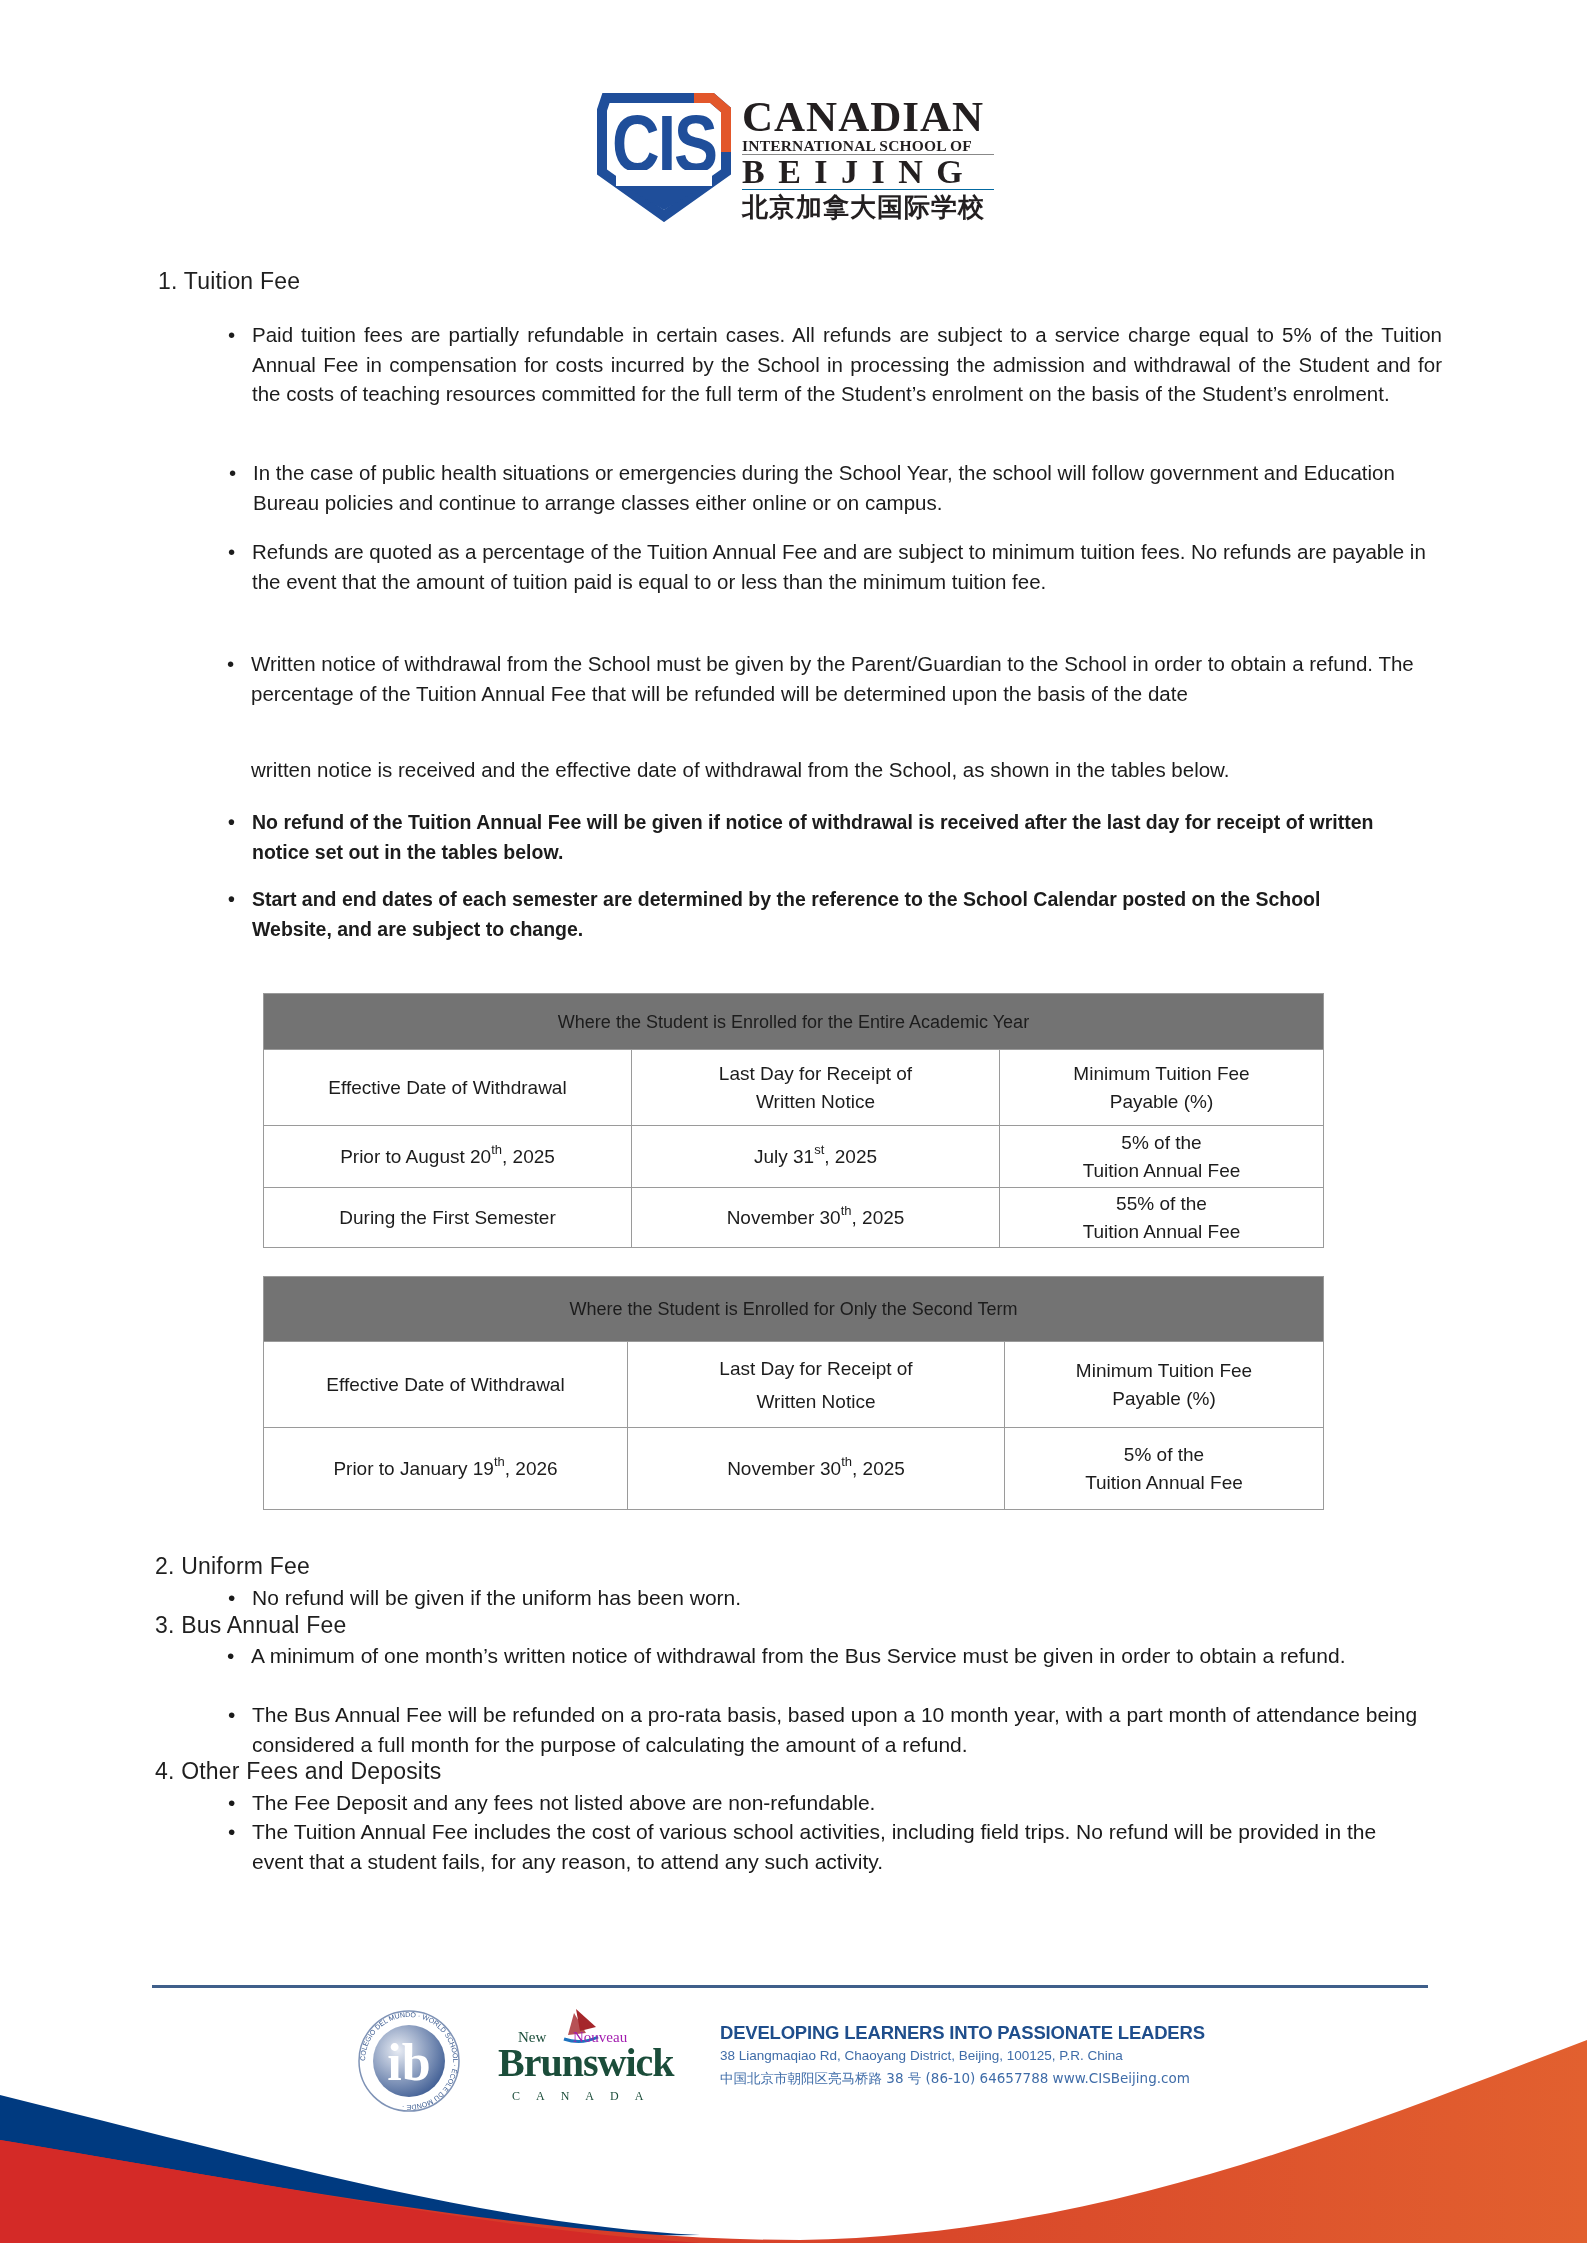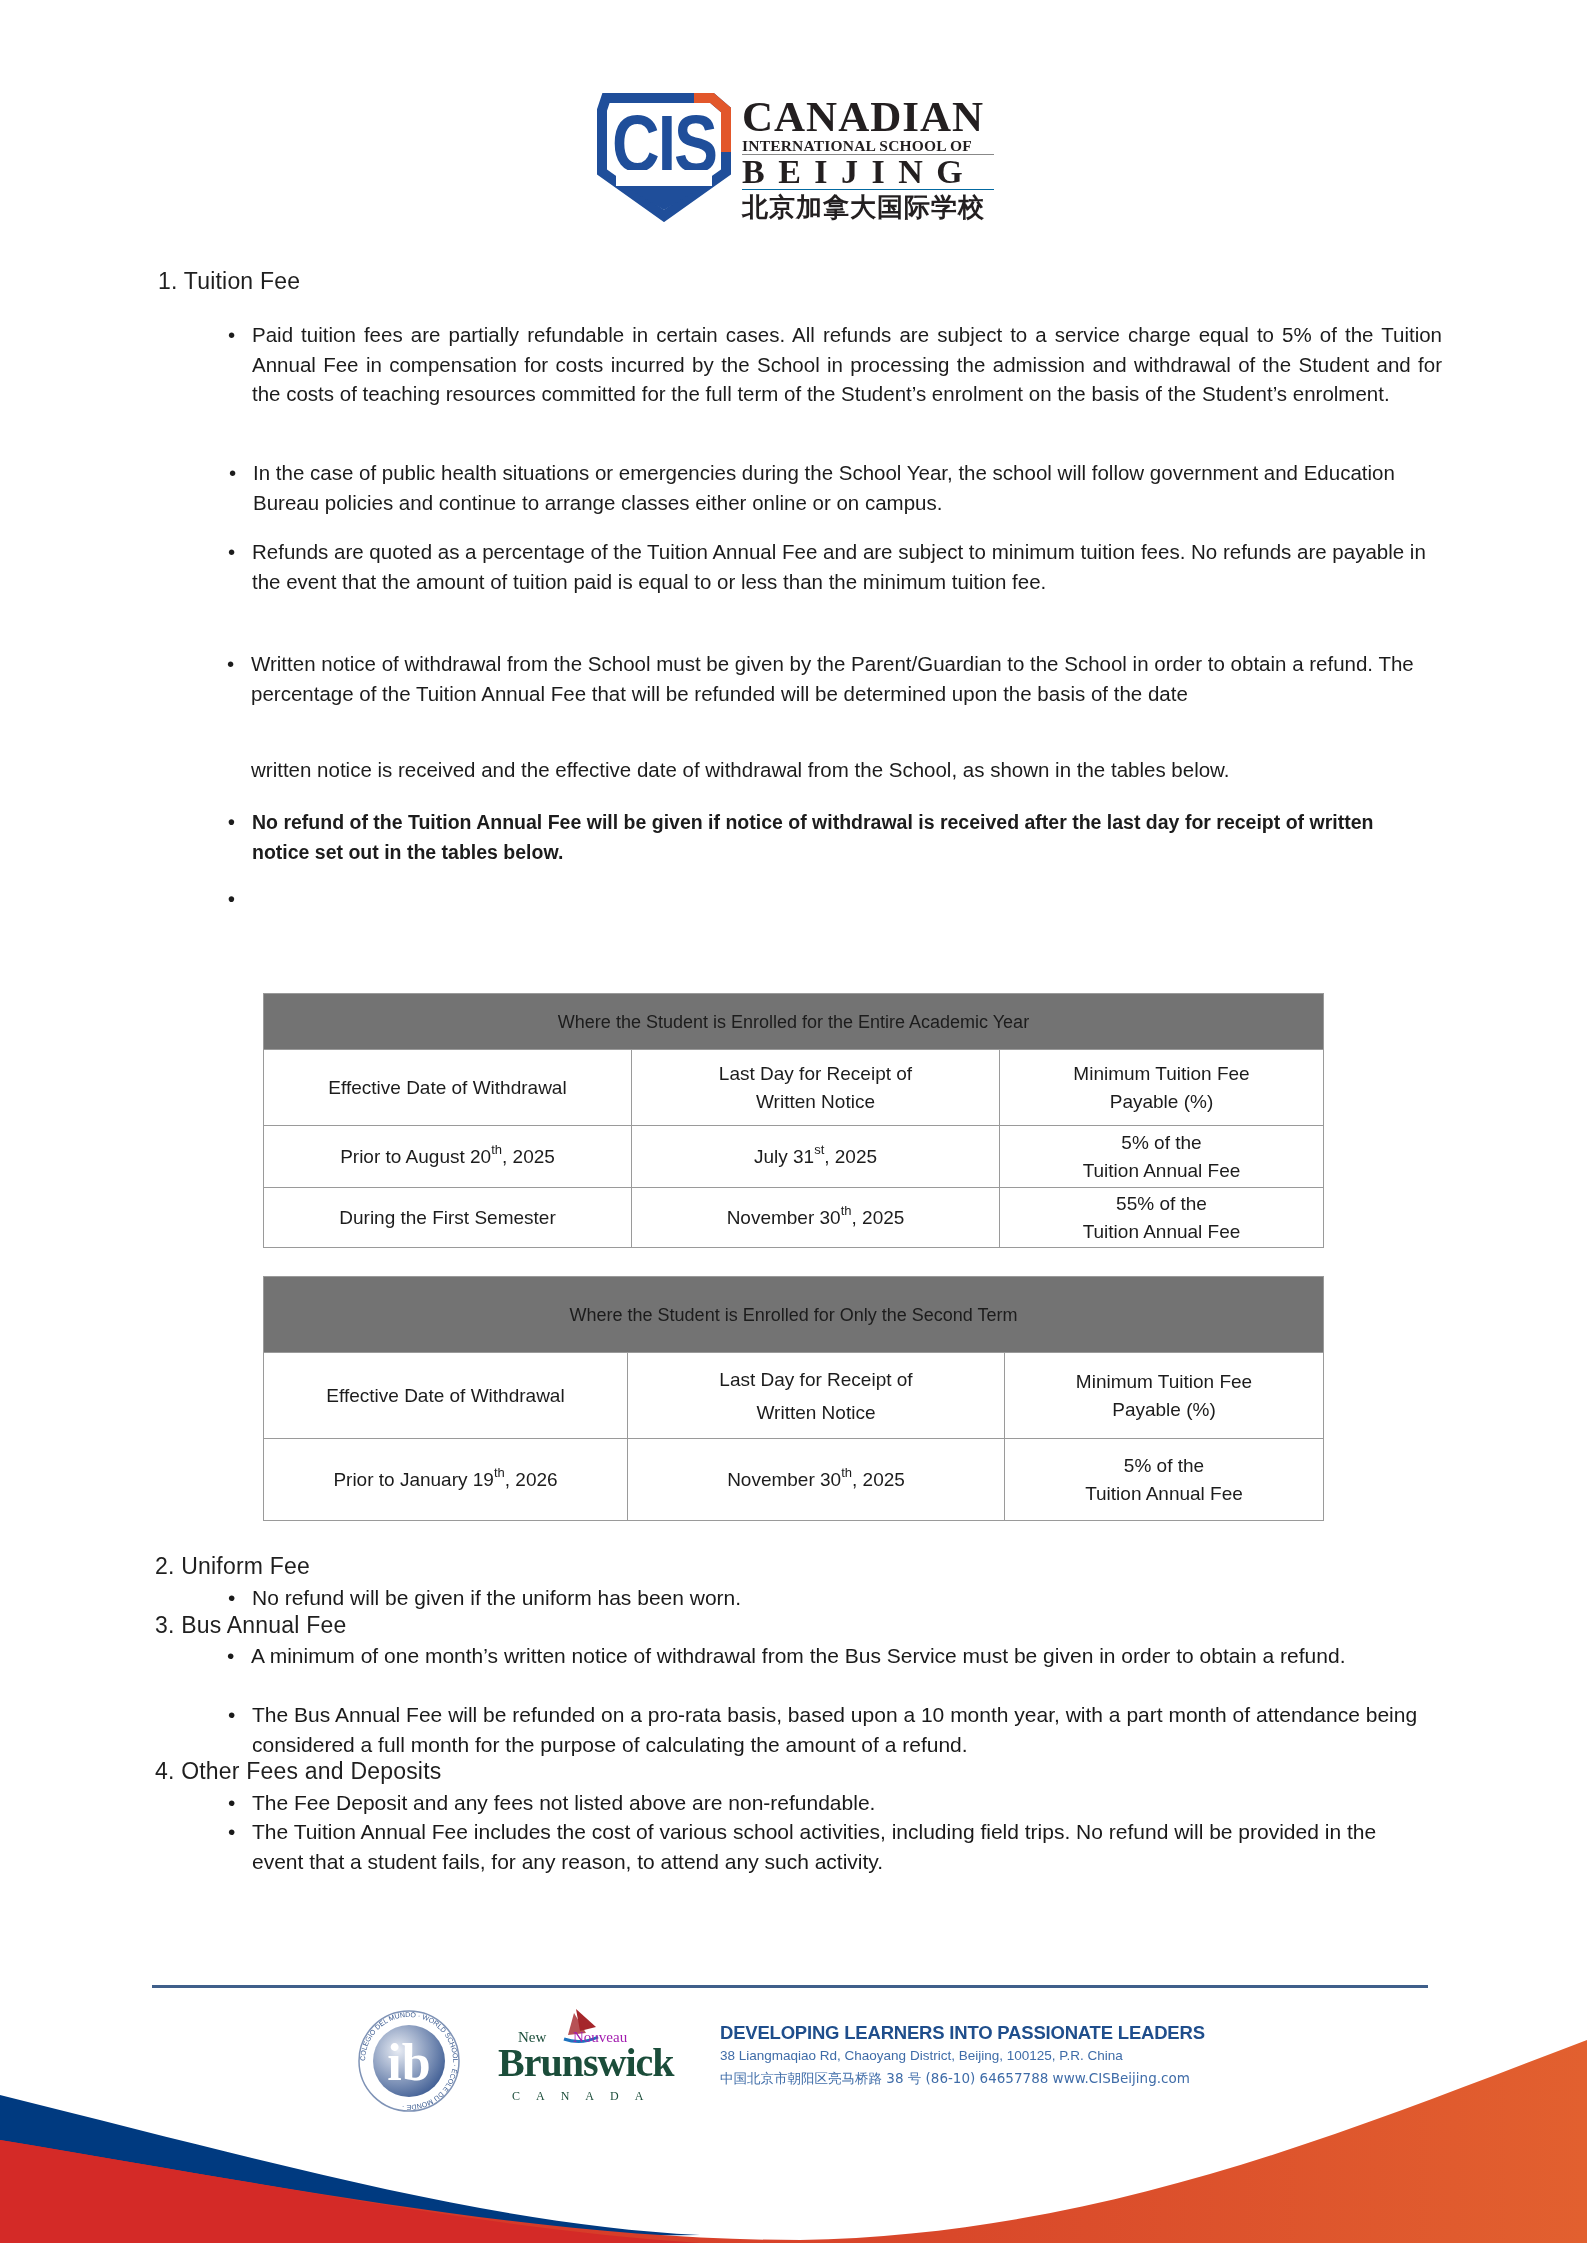--- a/index.html
+++ b/index.html
@@ -94,20 +94,21 @@
 
 <div class="abs para" style="left:251px;top:755px;white-space:nowrap;">written notice is received and the effective date of withdrawal from the School, as shown in the tables below.</div>
 
 <div class="bul para bold" style="left:252px;top:808px;width:1170px;">
   <span class="dot">•</span>
   <span>No refund of the Tuition Annual Fee will be given if notice of withdrawal is received after the last day for receipt of written notice set out in the tables below.</span>
 </div>
 
 <div class="bul para bold" style="left:252px;top:885px;width:1120px;">
   <span class="dot">•</span>
+  <span>Start and end dates of each semester are determined by the reference to the School Calendar posted on the School Website, and are subject to change.</span>
 </div>
 
 <table class="fee" style="left:263px;top:993px;width:1061px;">
   <tbody>
       <tr style="height:56px;">
     <th colspan="3">Where the Student is Enrolled for the Entire Academic Year</th>
   </tr>
   <tr style="height:76px;">
     <td style="width:355px;">Effective Date of Withdrawal</td>
     <td style="width:355px;"><span>Last Day for Receipt of</span><br><span>Written Notice</span></td>
@@ -121,21 +122,21 @@
   <tr style="height:60px;">
     <td><span>During the First Semester</span></td>
     <td><span>November 30</span><sup>th</sup><span>, 2025</span></td>
     <td><span>55% of the</span><br><span>Tuition Annual Fee</span></td>
   </tr>
 </tbody>
   </table>
 
 <table class="fee" style="left:263px;top:1276px;width:1061px;">
   <tbody>
-      <tr style="height:76px;border-radius:8px;">
+      <tr style="height:65px;border-radius:8px;">
     <th colspan="3">Where the Student is Enrolled for Only the Second Term</th>
   </tr>
   <tr style="height:86px;">
     <td style="width:351px;">Effective Date of Withdrawal</td>
     <td style="width:364px;line-height:33px;"><span>Last Day for Receipt of</span><br><span>Written Notice</span></td>
     <td><span>Minimum Tuition Fee</span><br><span>Payable (%)</span></td>
   </tr>
   <tr style="height:82px;">
     <td><span>Prior to January 19</span><sup>th</sup><span>, 2026</span></td>
     <td><span>November 30</span><sup>th</sup><span>, 2025</span></td>

